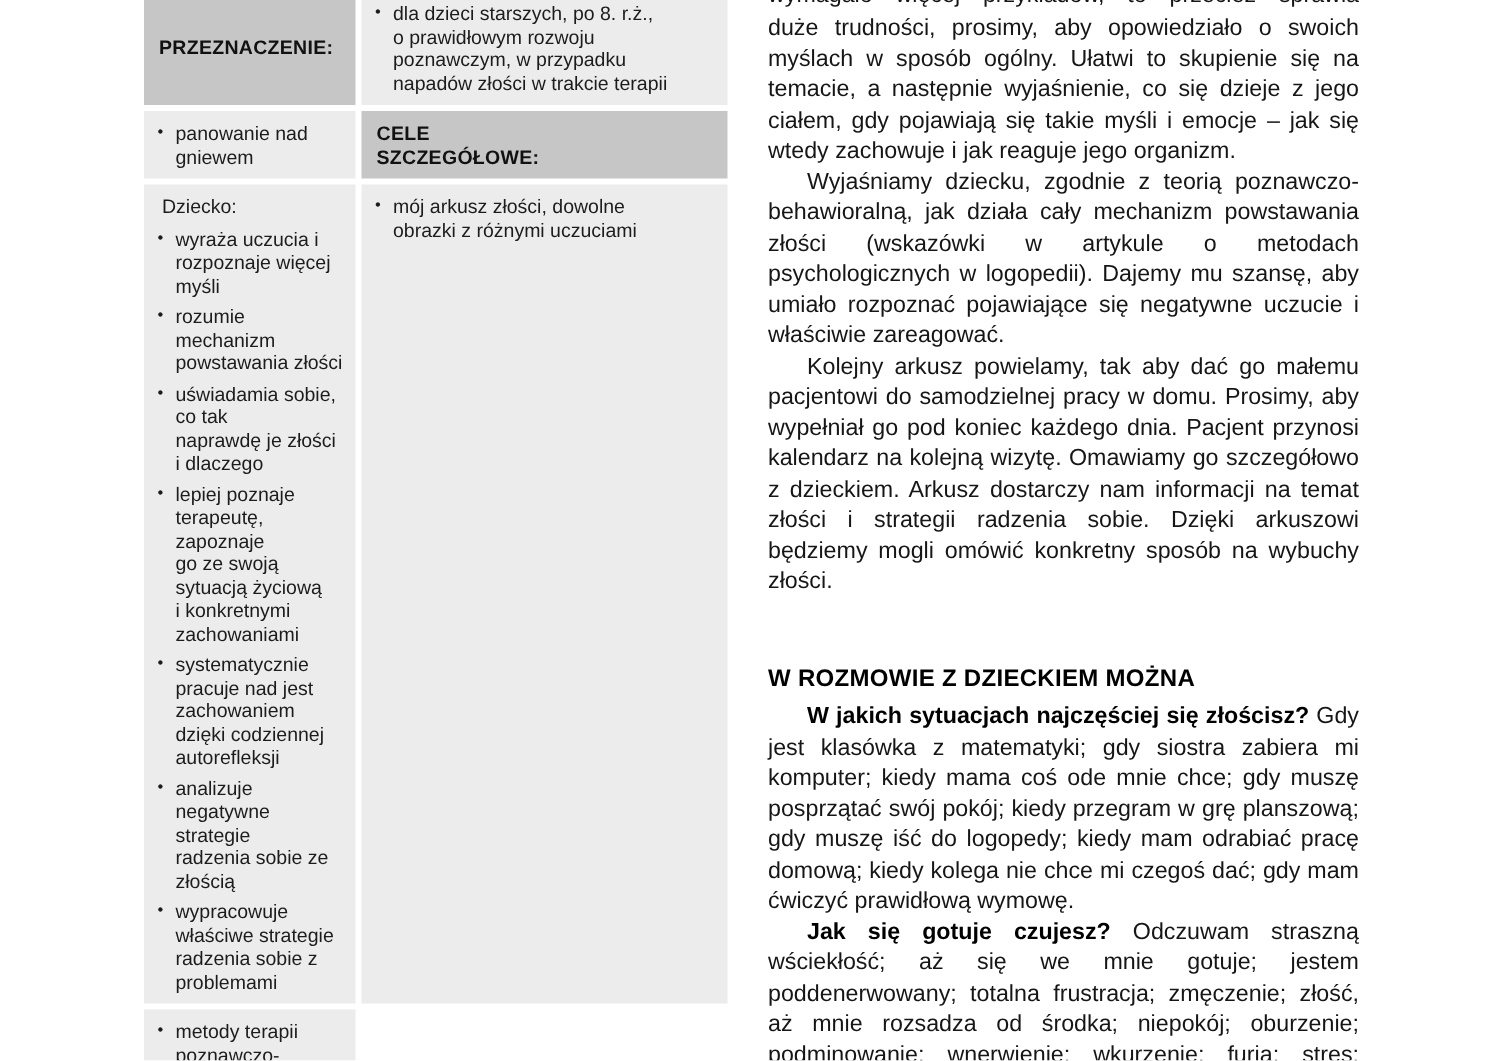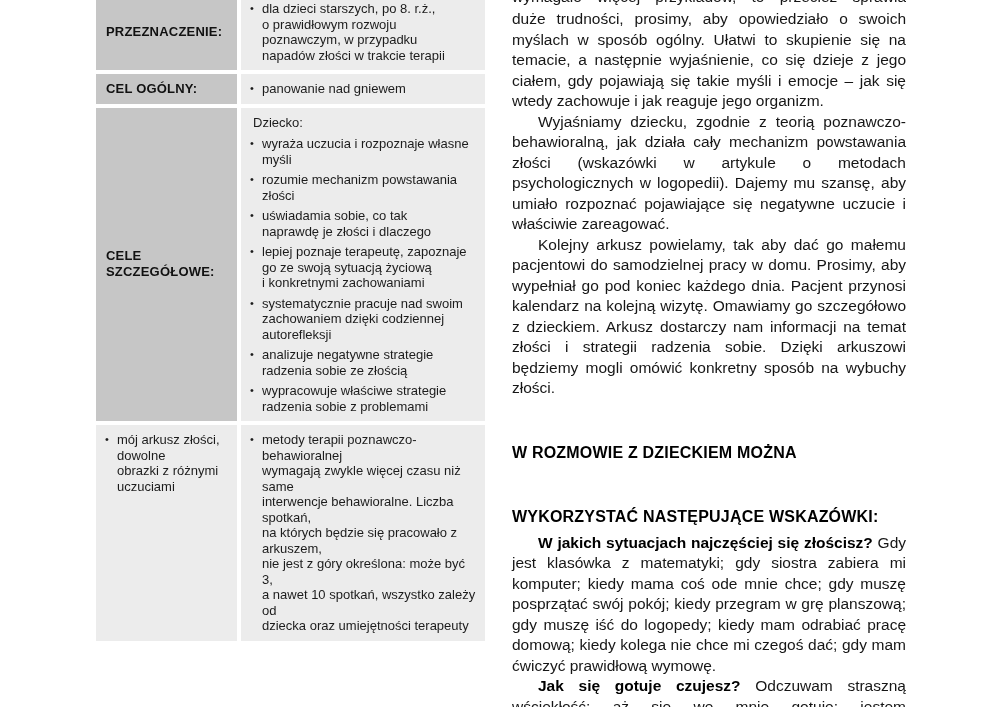--- a/index.html
+++ b/index.html
@@ -58,58 +58,55 @@
       <div class="cell-content">
         <div class="li">
           <span class="blt">•</span>
           <span class="btxt">dla dzieci starszych, po 8. r.ż.,
 o prawidłowym rozwoju
 poznawczym, w przypadku
 napadów złości w trakcie terapii</span>
         </div>
       </div>
 
-      <div class="cell-label">
-        <span class="btxt">CEL OGÓLNY:</span>
-      </div>
       <div class="cell-content">
         <div class="li">
           <span class="blt">•</span>
           <span class="btxt">panowanie nad gniewem</span>
         </div>
       </div>
 
       <div class="cell-label">
         <span class="btxt">CELE
 SZCZEGÓŁOWE:</span>
       </div>
       <div class="cell-content">
         <p class="cell-intro">Dziecko:</p>
         <div class="li">
           <span class="blt">•</span>
-          <span class="btxt">wyraża uczucia i rozpoznaje własne myśli</span>
+          <span class="btxt">wyraża uczucia i rozpoznaje więcej myśli</span>
         </div>
         <div class="li">
           <span class="blt">•</span>
           <span class="btxt">rozumie mechanizm powstawania złości</span>
         </div>
         <div class="li">
           <span class="blt">•</span>
           <span class="btxt">uświadamia sobie, co tak
 naprawdę je złości i dlaczego</span>
         </div>
         <div class="li">
           <span class="blt">•</span>
           <span class="btxt">lepiej poznaje terapeutę, zapoznaje
 go ze swoją sytuacją życiową
 i konkretnymi zachowaniami</span>
         </div>
         <div class="li">
           <span class="blt">•</span>
-          <span class="btxt">systematycznie pracuje nad swoim
+          <span class="btxt">systematycznie pracuje nad jest
 zachowaniem dzięki codziennej autorefleksji</span>
         </div>
         <div class="li">
           <span class="blt">•</span>
           <span class="btxt">analizuje negatywne strategie
 radzenia sobie ze złością</span>
         </div>
         <div class="li">
           <span class="blt">•</span>
           <span class="btxt">wypracowuje właściwe strategie
@@ -147,21 +144,20 @@
     <div class="clip-line">
       <p>wymagało więcej przykładów, to przecież sprawia dziecku</p>
     </div>
 
     <p class="rpara">duże trudności, prosimy, aby opowiedziało o swoich myślach w sposób ogólny. Ułatwi to skupienie się na temacie, a następnie wyjaśnienie, co się dzieje z jego ciałem, gdy pojawiają się takie myśli i emocje – jak się wtedy zachowuje i jak reaguje jego organizm.</p>
     <p class="rpara indent">Wyjaśniamy dziecku, zgodnie z teorią poznawczo-behawioralną, jak działa cały mechanizm powstawania złości (wskazówki w artykule o metodach psychologicznych w logopedii). Dajemy mu szansę, aby umiało rozpoznać pojawiające się negatywne uczucie i właściwie zareagować.</p>
     <p class="rpara indent">Kolejny arkusz powielamy, tak aby dać go małemu pacjentowi do samodzielnej pracy w domu. Prosimy, aby wypełniał go pod koniec każdego dnia. Pacjent przynosi kalendarz na kolejną wizytę. Omawiamy go szczegółowo z dzieckiem. Arkusz dostarczy nam informacji na temat złości i strategii radzenia sobie. Dzięki arkuszowi będziemy mogli omówić konkretny sposób na wybuchy złości.</p>
 
     <h2 class="r-heading">
       <span>W ROZMOWIE Z DZIECKIEM MOŻNA</span>
-      <span>WYKORZYSTAĆ NASTĘPUJĄCE WSKAZÓWKI:</span>
     </h2>
 
     <p class="rpara indent"><b class="qlead">W jakich sytuacjach najczęściej się złościsz?</b><span> Gdy jest klasówka z matematyki; gdy siostra zabiera mi komputer; kiedy mama coś ode mnie chce; gdy muszę posprzątać swój pokój; kiedy przegram w grę planszową; gdy muszę iść do logopedy; kiedy mam odrabiać pracę domową; kiedy kolega nie chce mi czegoś dać; gdy mam ćwiczyć prawidłową wymowę.</span></p>
 
     <p class="rpara indent"><b class="qlead">Jak się gotuje czujesz?</b><span> Odczuwam straszną wściekłość; aż się we mnie gotuje; jestem poddenerwowany; totalna frustracja; zmęczenie; złość, aż mnie rozsadza od środka; niepokój; oburzenie; podminowanie; wnerwienie; wkurzenie; furia; stres; zniecierpliwienie; irytacja; lęk. Można skorzystać ze słownika złości.</span></p>
 
   </div>
 
 </div>
 

